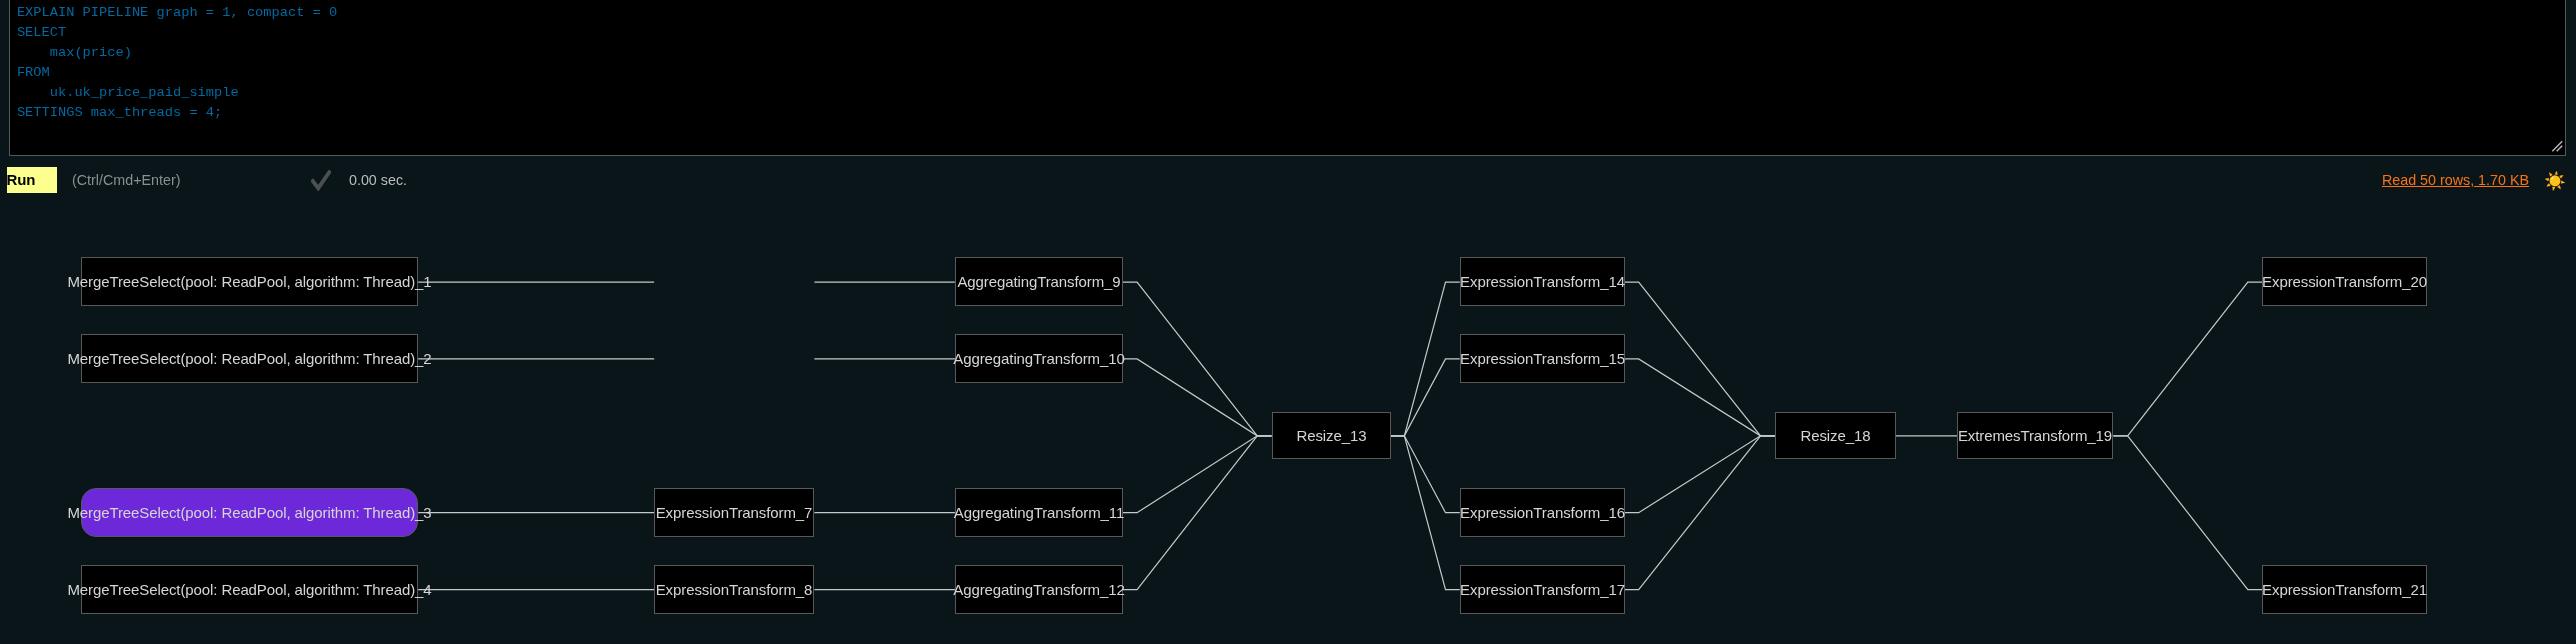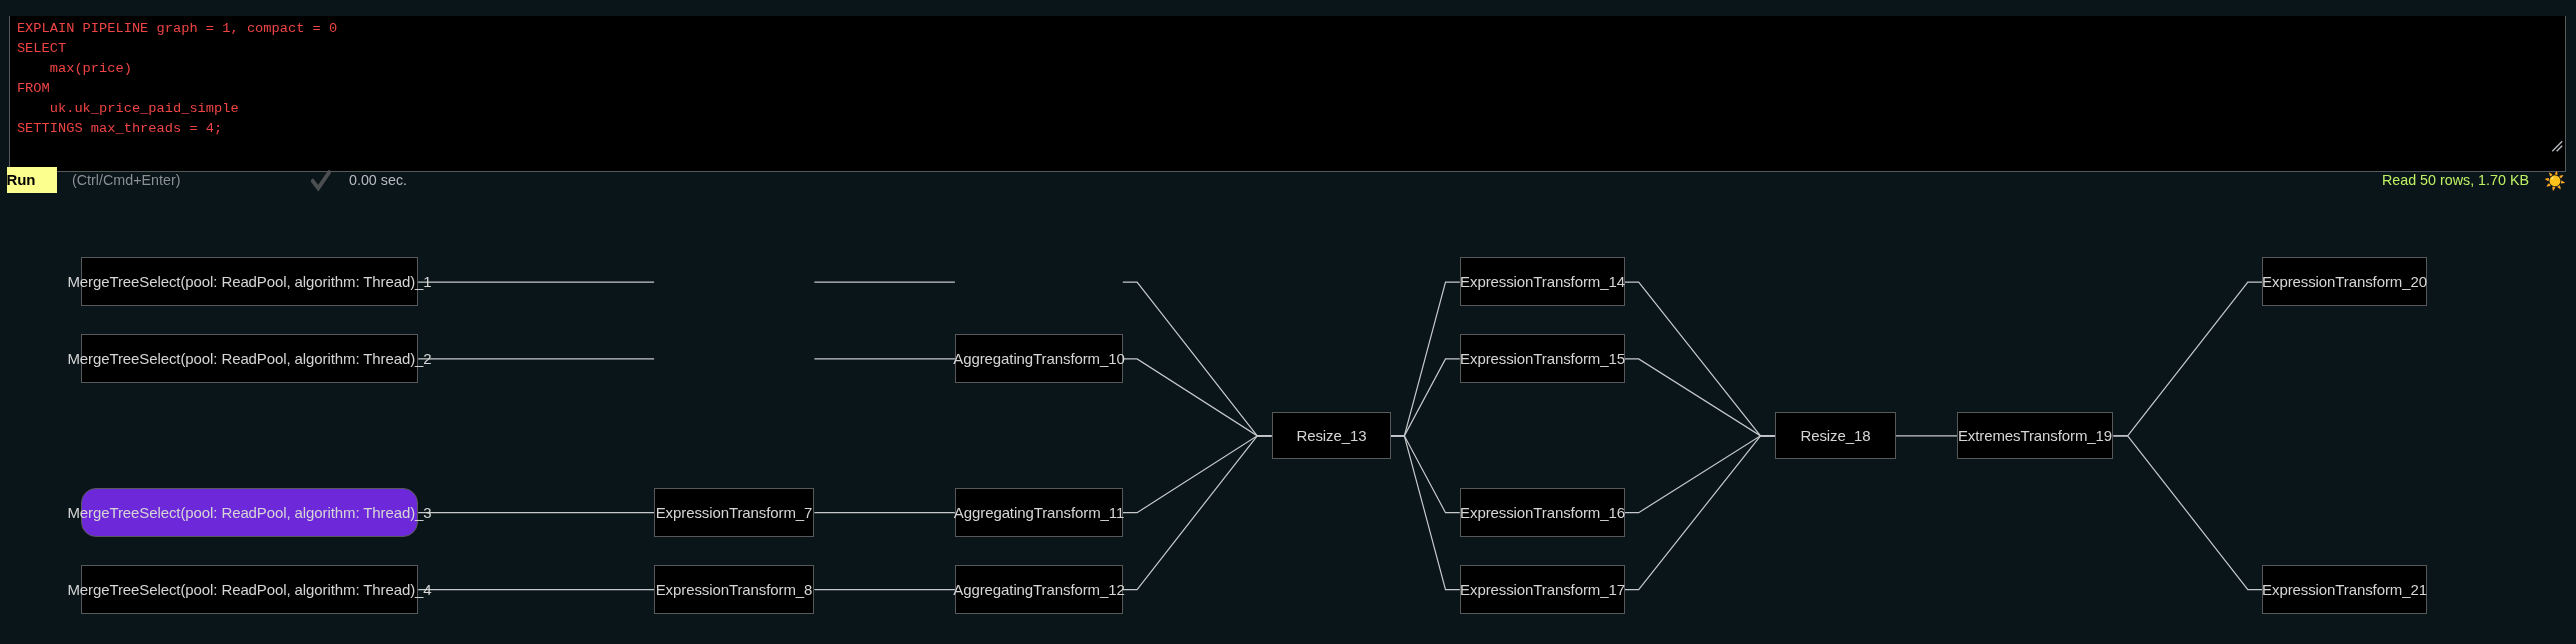--- a/index.html
+++ b/index.html
@@ -20,28 +20,28 @@
   #editor-wrap {
     position: absolute;
     left: 9.3px;
     top: 0px;
     width: 2557px;
     height: 156px;
   }
   #sql-editor {
     position: absolute;
     left: 0;
-    top: 16px;
+    top: 0;
     width: 100%;
     height: 100%;
     box-sizing: border-box;
     background: #000000;
     border: 1.1px solid #555a5c;
     border-top: none;
-    color: #ef4444;
+    color: #0369a1;
     font-family: "Liberation Mono", "DejaVu Sans Mono", monospace;
     font-size: 13.7px;
     line-height: 20px;
     padding: 3.3px 5.5px 3.3px 6.6px;
     resize: none;
     outline: none;
     white-space: pre;
     overflow: hidden;
     letter-spacing: 0px;
   }
@@ -101,22 +101,23 @@
     top: 11.5px;
     font-size: 14.3px;
     color: #b9bcbe;
     white-space: nowrap;
   }
   #read-stats {
     position: absolute;
     right: 47px;
     top: 11.5px;
     font-size: 14.3px;
-    color: #bef264;
-    white-space: nowrap;
+    color: #f97316;
+    white-space: nowrap;
+    text-decoration: underline;
   }
   #theme-toggle {
     position: absolute;
     right: 7.7px;
     top: 8.2px;
     width: 26px;
     height: 26px;
     font-size: 17.6px;
     line-height: 26px;
     text-align: center;
@@ -210,20 +211,21 @@
       <polyline points="3454,413 3566,413" fill="none" stroke="#c6c9cb" stroke-width="2.2"></polyline>
       <polyline points="3851,413 3877,413 4096,133 4122,133" fill="none" stroke="#c6c9cb" stroke-width="2.2"></polyline>
       <polyline points="3851,413 3877,413 4096,693 4122,693" fill="none" stroke="#c6c9cb" stroke-width="2.2"></polyline>
     </svg>
 <div class="gnode" style="left: 81px; top: 48px; width: 337px; height: 49px; background: rgb(0, 0, 0); border-color: rgb(88, 89, 91);">MergeTreeSelect(pool: ReadPool, algorithm: Thread)_1</div>
     <div class="gnode" style="left: 81px; top: 125px; width: 337px; height: 49px; background: rgb(0, 0, 0); border-color: rgb(88, 89, 91);">MergeTreeSelect(pool: ReadPool, algorithm: Thread)_2</div>
     <div class="gnode" style="left: 81px; top: 279px; width: 337px; height: 49px; background: #6d28d9; border-color: rgb(88, 89, 91); border-radius: 15px;">MergeTreeSelect(pool: ReadPool, algorithm: Thread)_3</div>
     <div class="gnode" style="left: 81px; top: 356px; width: 337px; height: 49px; background: rgb(0, 0, 0); border-color: rgb(88, 89, 91);">MergeTreeSelect(pool: ReadPool, algorithm: Thread)_4</div>
     <div class="gnode" style="left: 654px; top: 279px; width: 160px; height: 49px; background: rgb(0, 0, 0); border-color: rgb(88, 89, 91);">ExpressionTransform_7</div>
     <div class="gnode" style="left: 654px; top: 356px; width: 160px; height: 49px; background: rgb(0, 0, 0); border-color: rgb(88, 89, 91);">ExpressionTransform_8</div>
+    <div class="gnode" style="left: 955px; top: 48px; width: 168px; height: 49px; background: rgb(0, 0, 0); border-color: rgb(88, 89, 91);">AggregatingTransform_9</div>
     <div class="gnode" style="left: 955px; top: 125px; width: 168px; height: 49px; background: rgb(0, 0, 0); border-color: rgb(88, 89, 91);">AggregatingTransform_10</div>
     <div class="gnode" style="left: 955px; top: 279px; width: 168px; height: 49px; background: rgb(0, 0, 0); border-color: rgb(88, 89, 91);">AggregatingTransform_11</div>
     <div class="gnode" style="left: 955px; top: 356px; width: 168px; height: 49px; background: rgb(0, 0, 0); border-color: rgb(88, 89, 91);">AggregatingTransform_12</div>
     <div class="gnode" style="left: 1272px; top: 203px; width: 119px; height: 47px; background: rgb(0, 0, 0); border-color: rgb(88, 89, 91);">Resize_13</div>
     <div class="gnode" style="left: 1460px; top: 48px; width: 165px; height: 49px; background: rgb(0, 0, 0); border-color: rgb(88, 89, 91);">ExpressionTransform_14</div>
     <div class="gnode" style="left: 1460px; top: 125px; width: 165px; height: 49px; background: rgb(0, 0, 0); border-color: rgb(88, 89, 91);">ExpressionTransform_15</div>
     <div class="gnode" style="left: 1460px; top: 279px; width: 165px; height: 49px; background: rgb(0, 0, 0); border-color: rgb(88, 89, 91);">ExpressionTransform_16</div>
     <div class="gnode" style="left: 1460px; top: 356px; width: 165px; height: 49px; background: rgb(0, 0, 0); border-color: rgb(88, 89, 91);">ExpressionTransform_17</div>
     <div class="gnode" style="left: 1775px; top: 203px; width: 121px; height: 47px; background: rgb(0, 0, 0); border-color: rgb(88, 89, 91);">Resize_18</div>
     <div class="gnode" style="left: 1957px; top: 203px; width: 156px; height: 47px; background: rgb(0, 0, 0); border-color: rgb(88, 89, 91);">ExtremesTransform_19</div>

